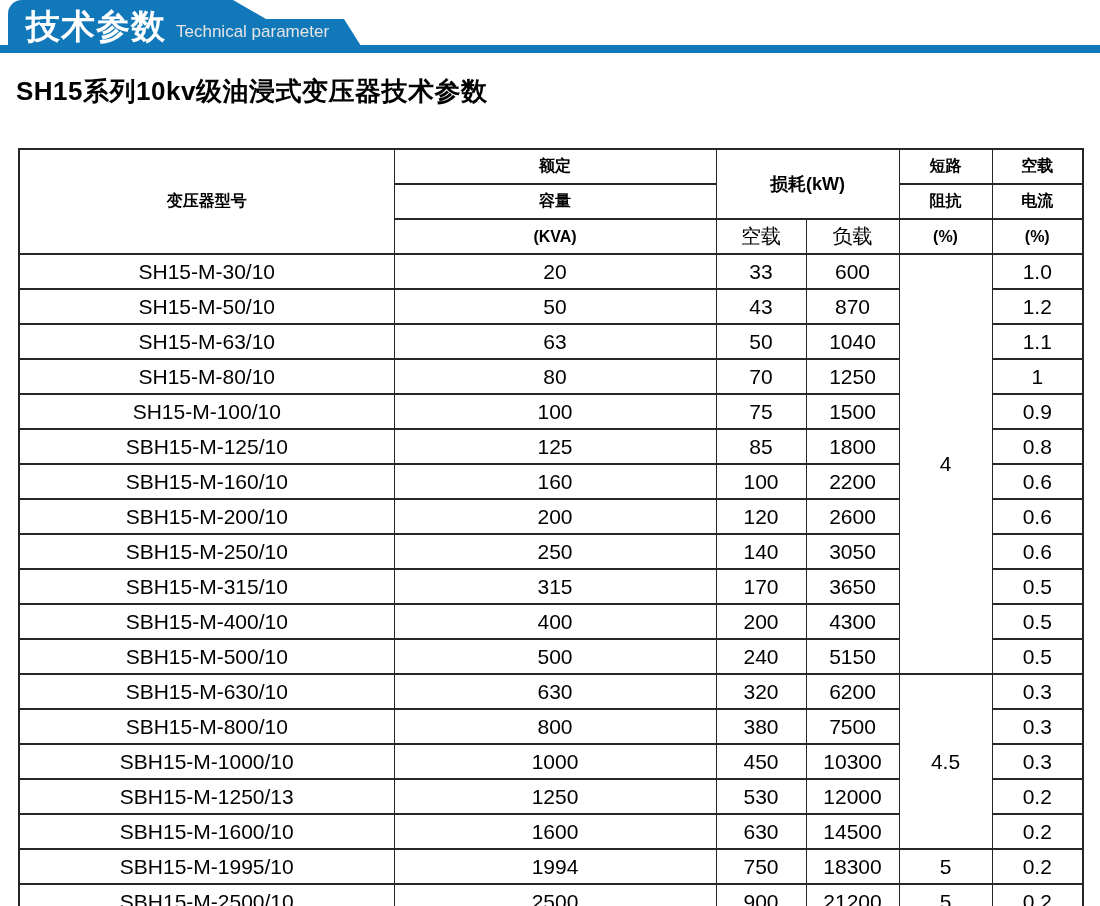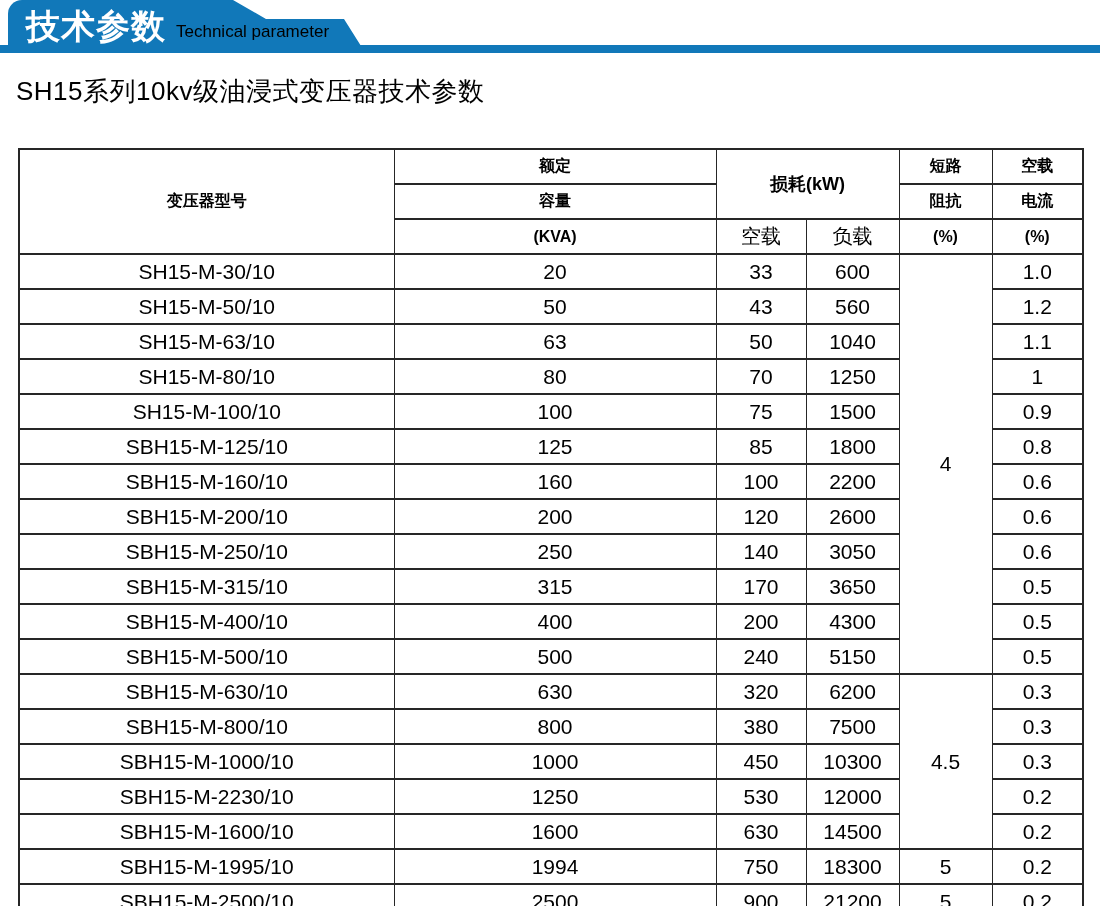--- a/index.html
+++ b/index.html
@@ -21,28 +21,28 @@
   }
   .banner-strip {
     position:absolute; top:45px; left:0; width:1100px; height:8px;
     background:var(--accent);
   }
   .banner-title {
     color:#fff; font-size:34px; font-weight:bold; line-height:1;
     letter-spacing:1px; padding-bottom:3px; white-space:nowrap;
   }
   .banner-subtitle {
-    color:#000000; font-size:17px; line-height:1; margin-left:10px;
+    color:#e5e5e5; font-size:17px; line-height:1; margin-left:10px;
     padding-bottom:6px; white-space:nowrap;
   }
 
   
   .page-title {
     margin:21px 0 0 16px;
-    font-size:26px; font-weight:normal; color:#000; letter-spacing:0.5px;
+    font-size:26px; font-weight:bold; color:#000; letter-spacing:0.5px;
   }
 
   
   table.spec {
     margin:39px 0 0 18px;
     width:1064px; table-layout:fixed;
     border-collapse:collapse;
     border:2px solid #262626;
     text-align:center;
   }
@@ -105,21 +105,21 @@
         <td>20</td>
         <td>33</td>
         <td>600</td>
         <td rowspan="12">4</td>
         <td>1.0</td>
       </tr>
       <tr>
         <td>SH15-M-50/10</td>
         <td>50</td>
         <td>43</td>
-        <td>560</td>
+        <td>870</td>
         <td>1.2</td>
       </tr>
       <tr>
         <td>SH15-M-63/10</td>
         <td>63</td>
         <td>50</td>
         <td>1040</td>
         <td>1.1</td>
       </tr>
       <tr>
@@ -201,21 +201,21 @@
         <td>0.3</td>
       </tr>
       <tr>
         <td>SBH15-M-1000/10</td>
         <td>1000</td>
         <td>450</td>
         <td>10300</td>
         <td>0.3</td>
       </tr>
       <tr>
-        <td>SBH15-M-2230/10</td>
+        <td>SBH15-M-1250/13</td>
         <td>1250</td>
         <td>530</td>
         <td>12000</td>
         <td>0.2</td>
       </tr>
       <tr>
         <td>SBH15-M-1600/10</td>
         <td>1600</td>
         <td>630</td>
         <td>14500</td>

